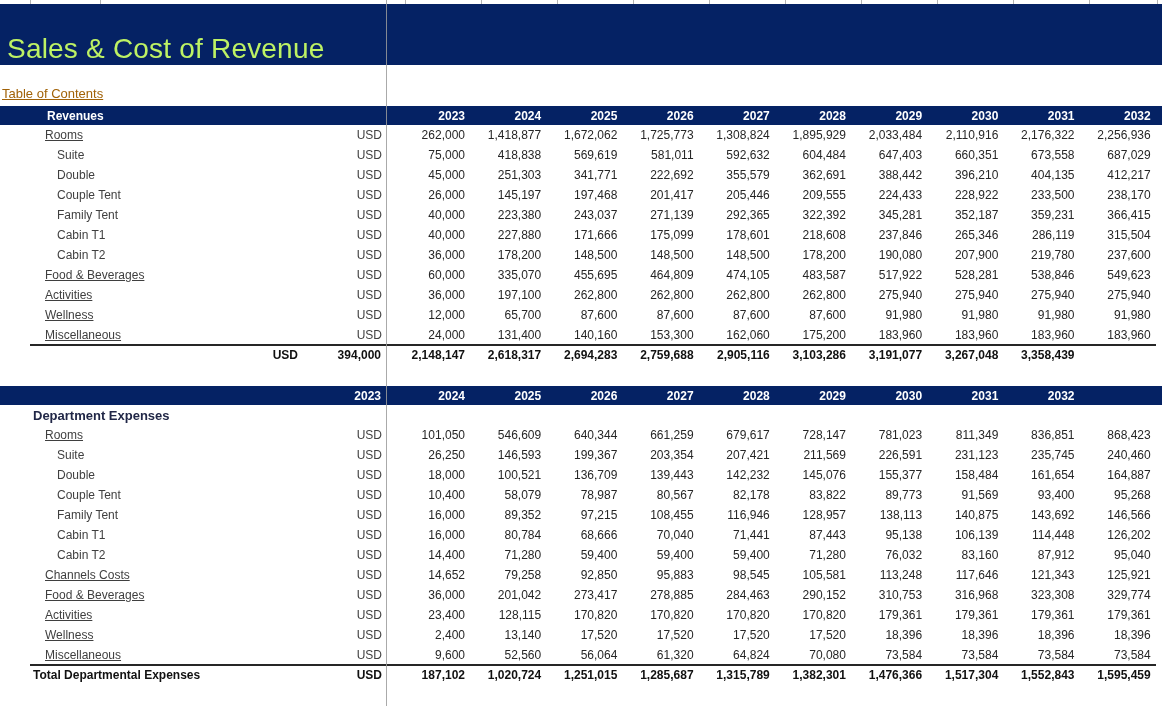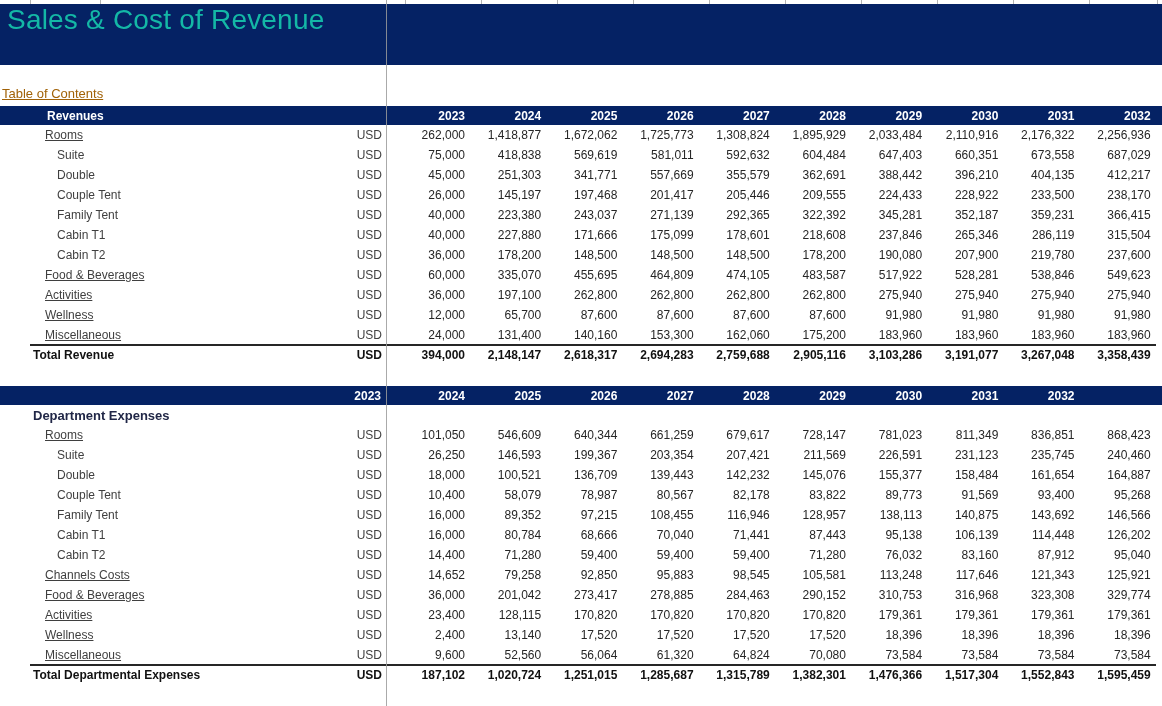--- a/index.html
+++ b/index.html
@@ -9,21 +9,21 @@
     background:#fff;
     font-family:"Liberation Sans", sans-serif;
     overflow:hidden;
   }
   
   .tick-strip{position:absolute;top:0;left:0;width:1162px;height:4px;background:#fff;}
   .tick{position:absolute;top:0;width:1px;height:4px;background:#b3b3b3;}
   
   .title-bar{
     position:absolute;top:4px;left:0;width:1162px;height:61px;
-    background:var(--navy);color:#14b8a6;display:flex;align-items:flex-start;
+    background:var(--navy);color:#bef264;display:flex;align-items:flex-end;
   }
   .title-bar .t{font-size:28px;font-weight:500;letter-spacing:.2px;padding-left:7px;}
   
   .toc{
     position:absolute;top:86px;left:2px;
     font-size:13px;color:#a16207;text-decoration:underline;cursor:pointer;
   }
   
   #tables{position:absolute;top:106px;left:0;width:1162px;}
   .table-block + .table-block{margin-top:21px;}
@@ -125,21 +125,21 @@
           <div class="cell num">673,558</div>
           <div class="cell num">687,029</div>
           <div class="cell fill"></div>
         </div>
         <div class="row data-row">
           <div class="cell lbl ind2">Double</div>
           <div class="cell usd">USD</div>
           <div class="cell num">45,000</div>
           <div class="cell num">251,303</div>
           <div class="cell num">341,771</div>
-          <div class="cell num">557,669</div>
+          <div class="cell num">222,692</div>
           <div class="cell num">355,579</div>
           <div class="cell num">362,691</div>
           <div class="cell num">388,442</div>
           <div class="cell num">396,210</div>
           <div class="cell num">404,135</div>
           <div class="cell num">412,217</div>
           <div class="cell fill"></div>
         </div>
         <div class="row data-row">
           <div class="cell lbl ind2">Couple Tent</div>
@@ -255,21 +255,20 @@
           <div class="cell num">153,300</div>
           <div class="cell num">162,060</div>
           <div class="cell num">175,200</div>
           <div class="cell num">183,960</div>
           <div class="cell num">183,960</div>
           <div class="cell num">183,960</div>
           <div class="cell num">183,960</div>
           <div class="cell fill"></div>
         </div>
         <div class="row data-row total-row">
-          <div class="cell lbl ind0">Total Revenue</div>
           <div class="cell usd">USD</div>
           <div class="cell num">394,000</div>
           <div class="cell num">2,148,147</div>
           <div class="cell num">2,618,317</div>
           <div class="cell num">2,694,283</div>
           <div class="cell num">2,759,688</div>
           <div class="cell num">2,905,116</div>
           <div class="cell num">3,103,286</div>
           <div class="cell num">3,191,077</div>
           <div class="cell num">3,267,048</div>

